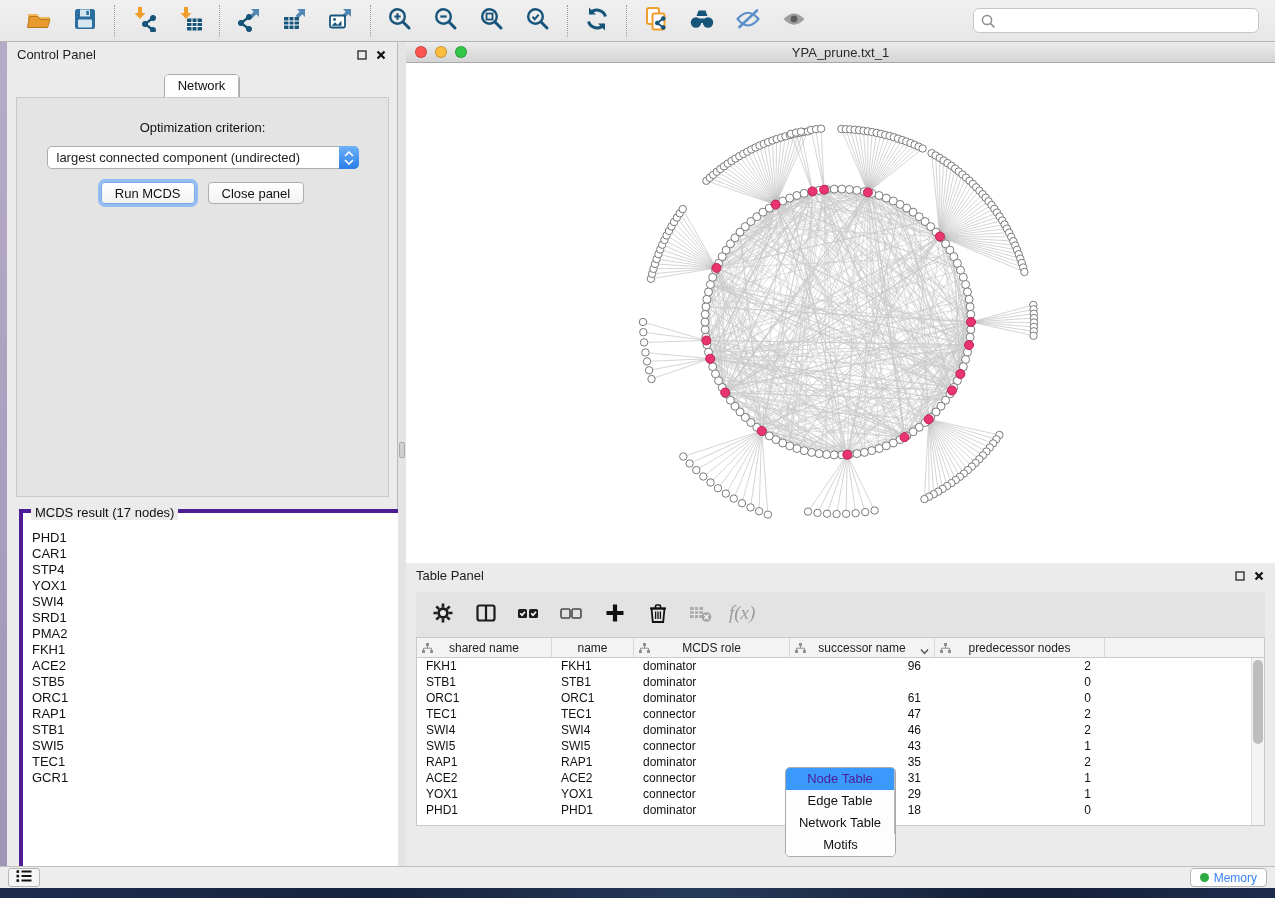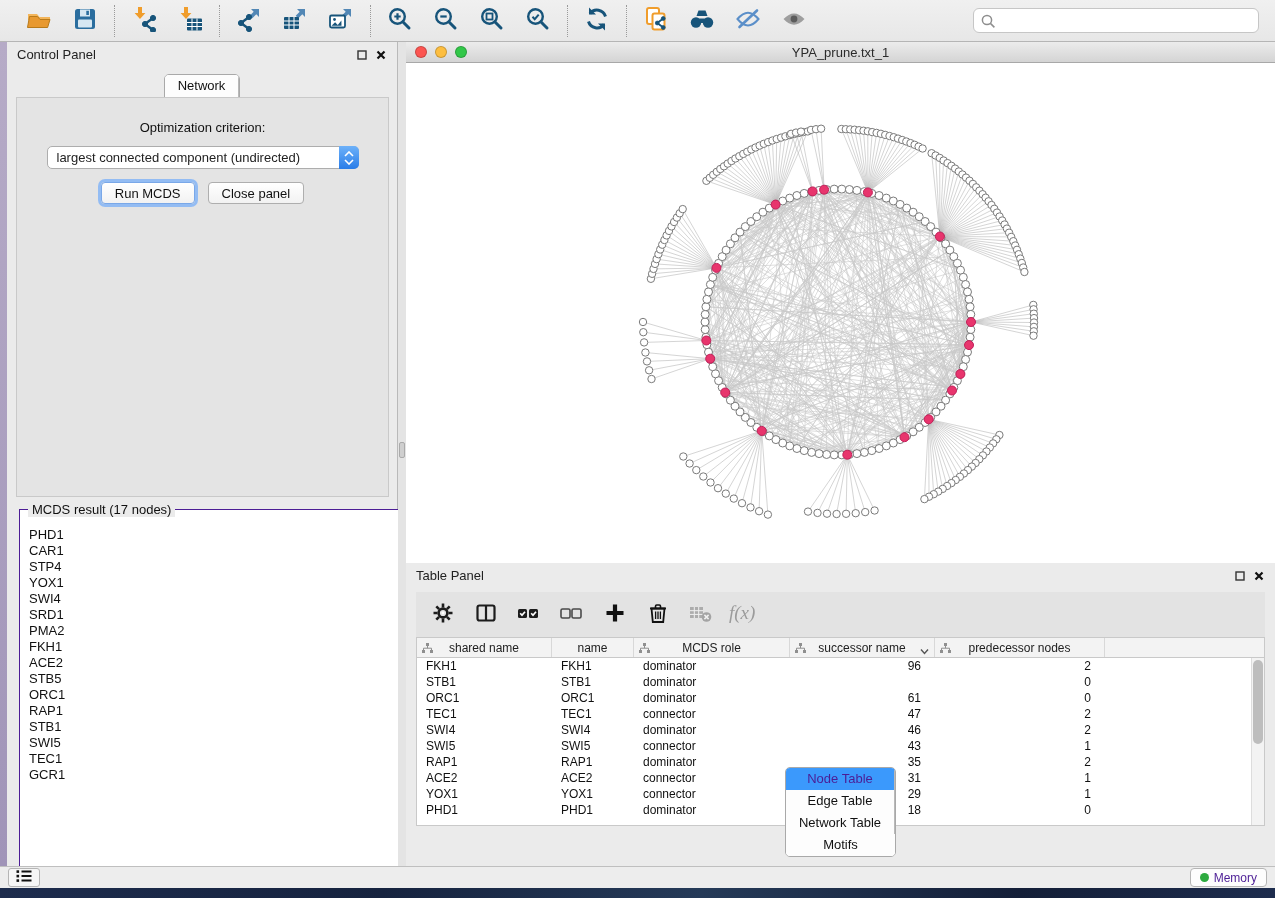--- a/index.html
+++ b/index.html
@@ -44,21 +44,21 @@
   #criterion-label { text-align:center; font-size:13px; margin-top:22px; color:#111; }
   #criterion-select { margin:11px auto 0 auto; width:312px; height:23px; background:#fff; border:1px solid #adadad; border-radius:5px; display:flex; align-items:center; position:relative; cursor:default; }
   #criterion-value { font-size:13px; padding-left:9px; white-space:nowrap; overflow:hidden; }
   #criterion-cap { position:absolute; right:-1px; top:-1px; width:20px; height:23px; border-radius:0 5px 5px 0;
     background:linear-gradient(#6db1f9,#2a7de8); display:flex; flex-direction:column; align-items:center; justify-content:center; gap:2px; }
   #criterion-cap svg { display:block; }
   #cp-buttons { display:flex; justify-content:center; gap:13px; margin-top:13px;align-items:flex-end; }
   .mac-btn { font-size:13px; height:22px; padding:0 13px; background:linear-gradient(#ffffff,#f2f2f2); border:1px solid #aeaeae; border-radius:4px; color:#111; cursor:default; }
   .mac-btn.focus { box-shadow:0 0 0 3px rgba(120,175,248,.75); border-color:#7aa8e8; }
 
-  #mcds-result { position:absolute; left:12px; top:467px; width:432px; height:371px; background:#fff; border:1px solid #4c1d95; }
+  #mcds-result { position:absolute; left:12px; top:467px; width:432px; height:371px; background:#fff; border:4px solid #4c1d95; }
   #mcds-result-title { position:absolute; top:-8px; left:8px; background:#ebebeb; padding:0 4px; font-size:13px; color:#111; }
   #mcds-list { padding:17px 0 0 9px; }
   .mcds-item { font-size:13px; line-height:16px; color:#111; }
   #mcds-scroll { position:absolute; right:1px; top:1px; bottom:1px; width:14px; background:#fafafa; border-left:1px solid #e2e2e2; }
 
   
   #divider { position:absolute; left:398px; top:42px; width:8px; height:824px; background:#e4e4e4; }
   #divider-grip { position:absolute; left:1px; top:400px; width:6px; height:16px; background:#cfcfcf; border:1px solid #aaa; border-radius:2px; }
 
   
@@ -83,21 +83,21 @@
   .td { flex:0 0 auto; font-size:12px; line-height:16px; padding-left:9px; white-space:nowrap; overflow:hidden; color:#111; }
   .td.num { text-align:right; padding-left:0; padding-right:14px; }
   #tp-vscroll { position:absolute; right:0; top:20px; bottom:0; width:13px; background:#f3f3f3; border-left:1px solid #ddd; }
   #tp-vthumb { position:absolute; left:1px; right:1px; top:2px; height:84px; background:#bdbdbd; border-radius:6px; }
 
   #tp-tabs { position:absolute; left:0; right:0; bottom:9px; display:flex; justify-content:center; }
 
   
   #status-bar { position:absolute; left:0; top:866px; width:1275px; height:22px; background:#ededed; border-top:1px solid #bfbfbf; display:flex; align-items:center; padding:0 8px; }
   #list-btn { width:32px; height:19px; border:1px solid #b5b5b5; background:#f6f6f6; border-radius:3px; display:flex; align-items:center; justify-content:center; cursor:default; }
-  #memory-btn { margin-left:auto; height:19px; border:1px solid #b5b5b5; background:#fdfdfd; border-radius:4px; display:flex; align-items:center; gap:5px; padding:0 9px; font-size:12px; color:#4c1d95; cursor:default; }
+  #memory-btn { margin-left:auto; height:19px; border:1px solid #b5b5b5; background:#fdfdfd; border-radius:4px; display:flex; align-items:center; gap:5px; padding:0 9px; font-size:12px; color:#3b82f6; cursor:default; }
   #memory-dot { width:9px; height:9px; border-radius:50%; }
 </style>
 </head>
 <body>
 
 <div id="main-toolbar">
     <span class="tb-group">
       <button class="tb-btn">
         <span><svg width="26" height="26" viewBox="0 0 26 26">
             <path d="M2 8h9l2.5 3H24v3H2z" fill="#f3b55a"></path>

